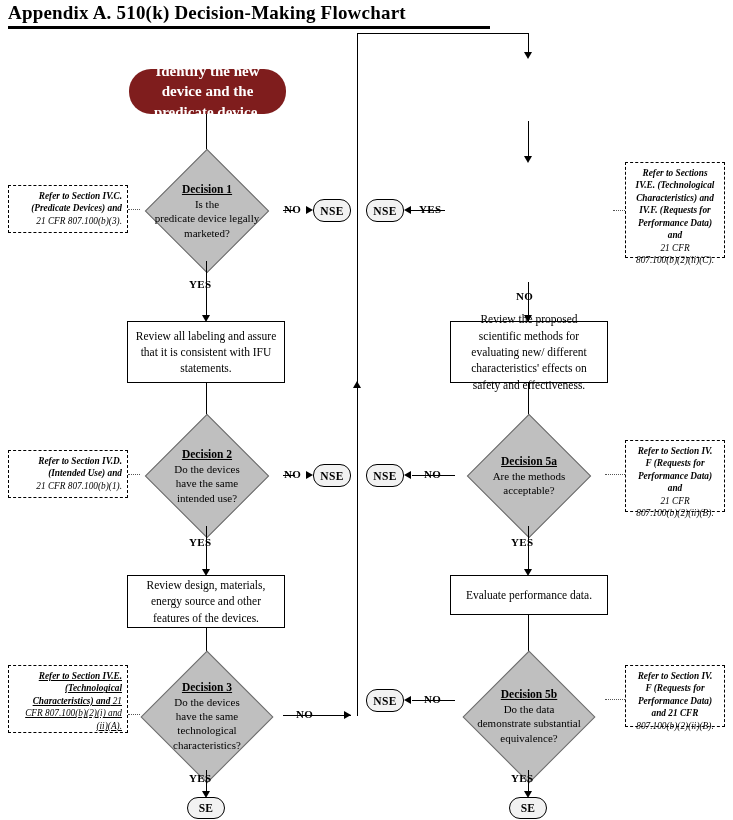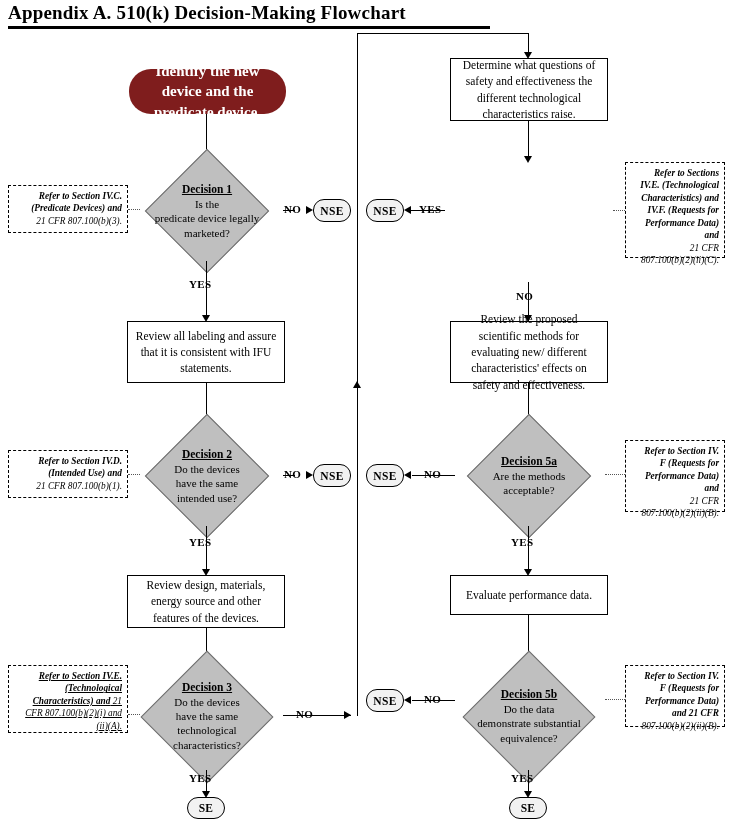--- a/index.html
+++ b/index.html
@@ -37,21 +37,21 @@
   .diamond .dtext{position:absolute;inset:0;display:flex;flex-direction:column;
         align-items:center;justify-content:center;text-align:center;
         font-size:11px;line-height:1.3;padding:0 6px;box-sizing:border-box;}
   .dtitle{font-weight:bold;text-decoration:underline;font-size:11.5px;}
 
   
   .note{position:absolute;box-sizing:border-box;border:1.3px dashed #000;
         background:#fff;font-style:italic;font-size:9.3px;line-height:1.34;
         padding:4px 5px;}
   .note.right-al{text-align:right;}
-  .note.left-al{text-align:right;}
+  .note.left-al{text-align:center;}
   .note b{font-weight:bold;font-style:italic;}
 
   
   .ln{position:absolute;background:#000;}
   .vl{width:1.4px;}
   .hl{height:1.4px;}
 
   .arw{position:absolute;width:0;height:0;}
   .arw-d{border-left:4.5px solid transparent;border-right:4.5px solid transparent;border-top:7px solid #000;}
   .arw-u{border-left:4.5px solid transparent;border-right:4.5px solid transparent;border-bottom:7px solid #000;}
@@ -151,21 +151,20 @@
   <div class="lbl" style="left:189px;top:772px;">YES</div>
   <div class="arw arw-d" style="left:202px;top:791px;"></div>
   <div class="node pill" style="left:187px;top:797px;width:38px;height:22px;">SE</div>
 
   <div class="ln vl" style="left:357px;top:33px;height:683px;"></div>
   <div class="arw arw-u" style="left:353px;top:381px;"></div>
   <div class="ln hl" style="left:357px;top:33px;width:172px;"></div>
   <div class="ln vl" style="left:528px;top:33px;height:24px;"></div>
   <div class="arw arw-d" style="left:524px;top:52px;"></div>
 
-  <div class="node proc" style="left:450px;top:58px;width:158px;height:63px;">Determine what questions of safety and effectiveness the different technological characteristics raise.</div>
 
   <div class="ln vl" style="left:528px;top:121px;height:39px;"></div>
   <div class="arw arw-d" style="left:524px;top:156px;"></div>
 
 
   <div class="ln hl" style="left:409px;top:210px;width:36px;"></div>
   <div class="lbl" style="left:419px;top:203px;">YES</div>
   <div class="arw arw-l" style="left:404px;top:206px;"></div>
   <div class="node pill" style="left:366px;top:199px;width:38px;height:23px;">NSE</div>
 

